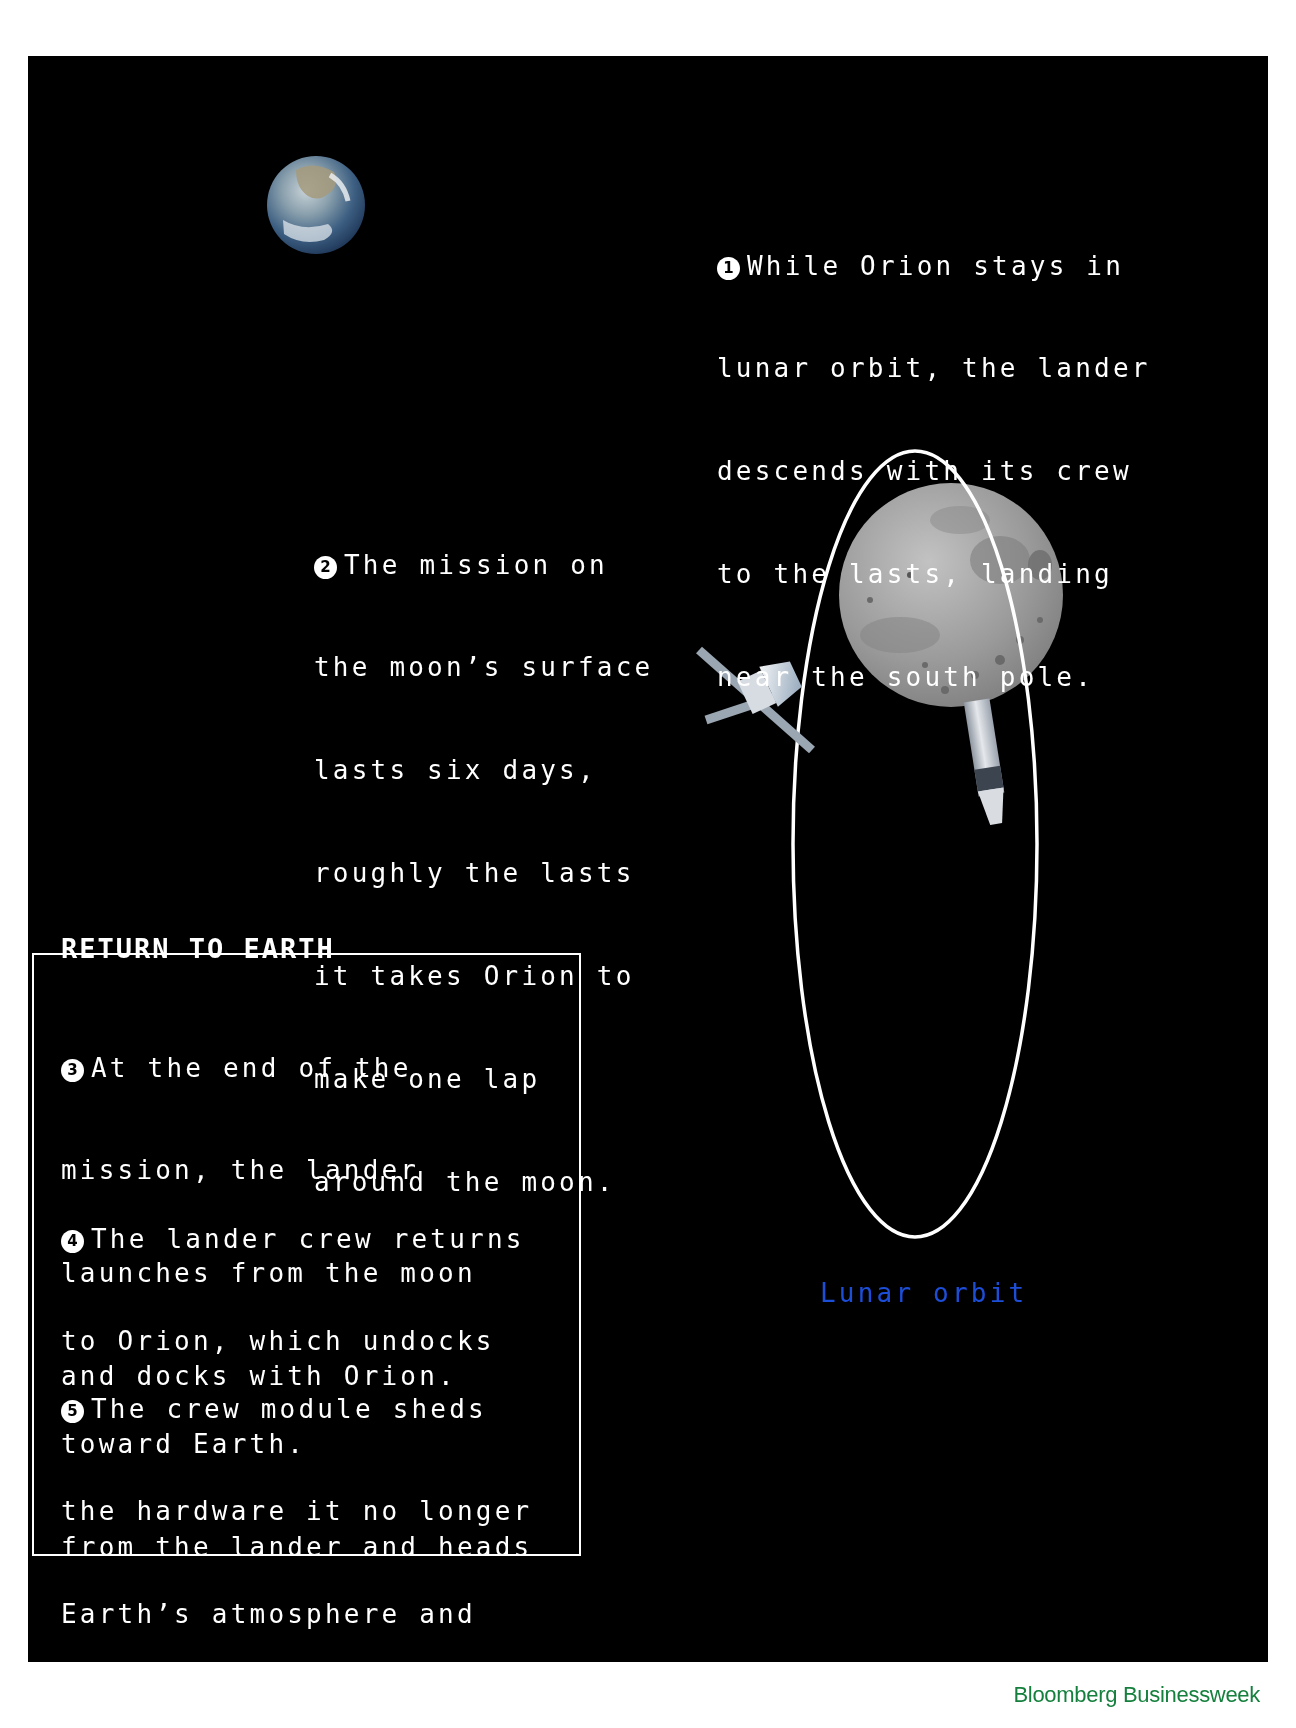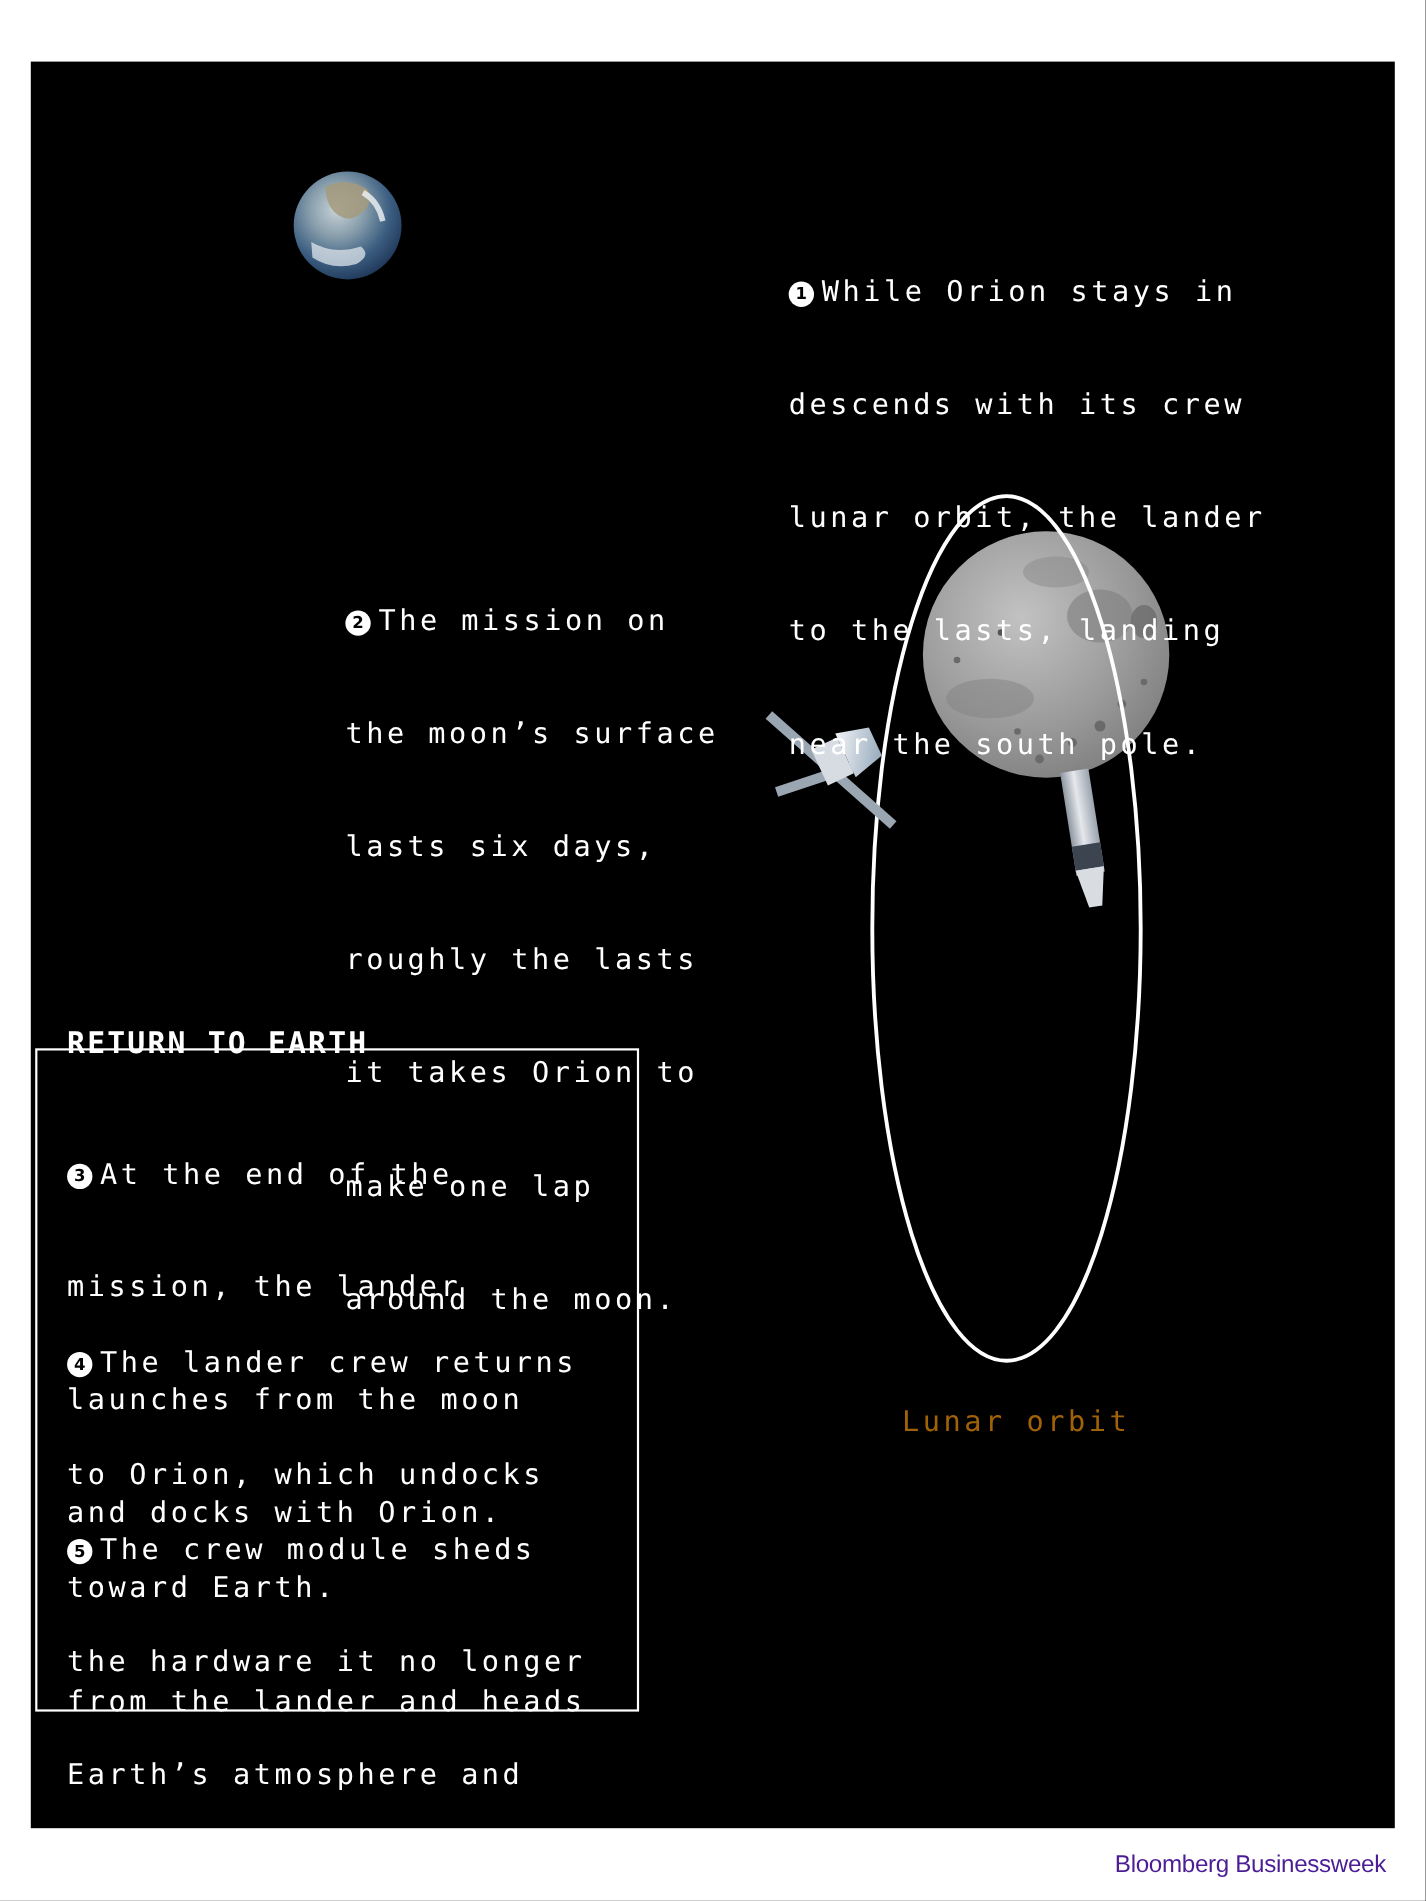--- a/index.html
+++ b/index.html
@@ -9,23 +9,23 @@
   .abs { position:absolute; }
   .txt { color:#ffffff; font-size:26px; line-height:34.3px; letter-spacing:3.2px; white-space:pre; }
   .txt .line { display:block; }
   .badge { display:inline-block; width:23px; height:23px; border-radius:50%; background:#ffffff; color:#000;
            font-family:"DejaVu Sans", sans-serif; font-weight:bold; font-size:15px; line-height:23px;
            text-align:center; letter-spacing:0; vertical-align:2px; margin-right:7px; }
   .heading { color:#ffffff; font-family:"DejaVu Sans Mono", monospace; font-weight:bold; font-size:27px;
              letter-spacing:2px; }
   .box { position:absolute; left:32px; top:953px; width:549px; height:603px; border:2px solid #ffffff; box-sizing:border-box; }
   .footer { position:absolute; right:36px; top:1682px; font-family:"Liberation Sans", sans-serif; font-size:22px;
-            color:#4c1d95; letter-spacing:-0.3px; }
+            color:#15803d; letter-spacing:-0.3px; }
   svg.art { position:absolute; left:0; top:0; }
-  .label-orbit { color:#a16207; font-size:26px; letter-spacing:3.2px; }
+  .label-orbit { color:#1d4ed8; font-size:26px; letter-spacing:3.2px; }
 </style>
 </head>
 <body>
 
 <div class="panel"></div>
 
 <svg class="art" width="1296" height="1728" viewBox="0 0 1296 1728">
   <defs>
     <radialGradient id="earthGrad" cx="40%" cy="35%" r="70%">
       <stop offset="0%" stop-color="#c9d3d8"></stop>
@@ -85,22 +85,22 @@
     <line x1="706" y1="720" x2="775" y2="697" stroke="#9aa6b2" stroke-width="9"></line>
     <g transform="rotate(-25 770 685)">
       <rect x="742" y="668" width="26" height="36" fill="#d6dce2"></rect>
       <path d="M768 664 L798 672 L798 700 L768 708 Z" fill="url(#orionGrad)"></path>
     </g>
   </g>
 </svg>
 
 <div class="abs txt" style="left:717px; top:180px;">
   <span class="line"><span class="badge">1</span><span>While Orion stays in</span></span>
+  <span class="line">lunar orbit, the lander</span>
   <span class="line">descends with its crew</span>
-  <span class="line">lunar orbit, the lander</span>
   <span class="line">to the lasts, landing</span>
   <span class="line">near the south pole.</span>
 </div>
 
 <div class="abs txt" style="left:314px; top:479px;">
   <span class="line"><span class="badge">2</span><span>The mission on</span></span>
   <span class="line">the moon’s surface</span>
   <span class="line">lasts six days,</span>
   <span class="line">roughly the lasts</span>
   <span class="line">it takes Orion to</span>

